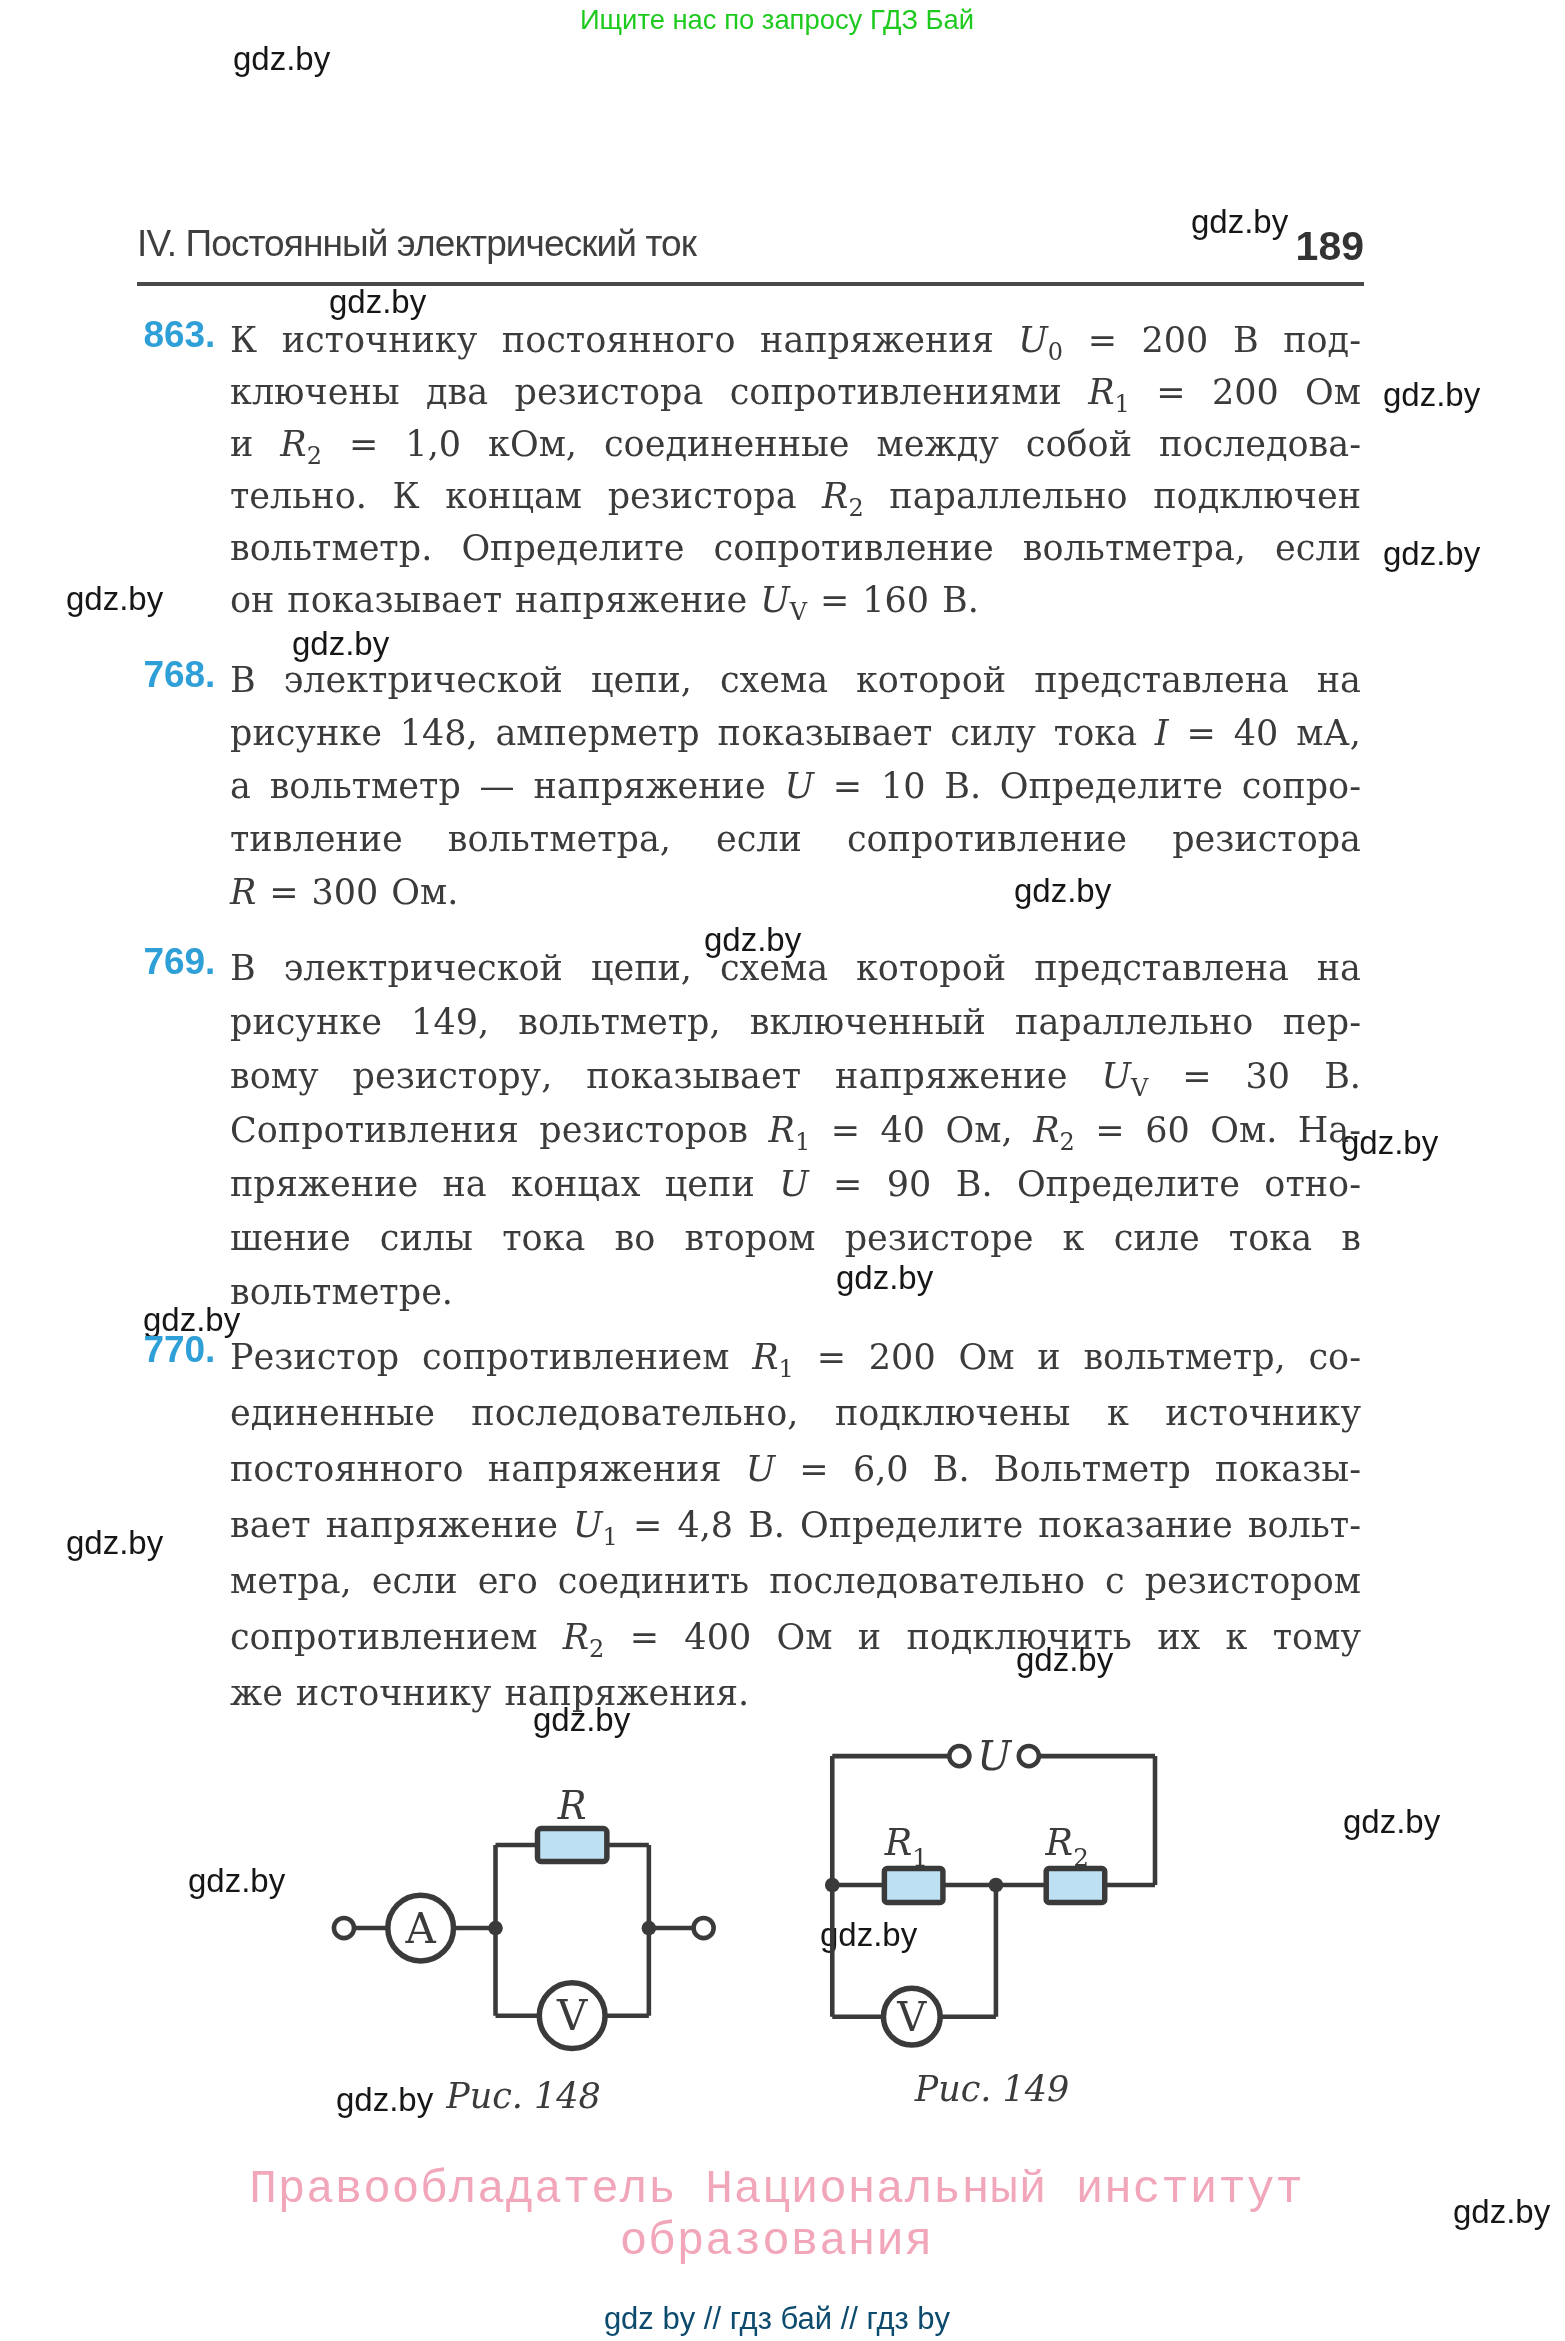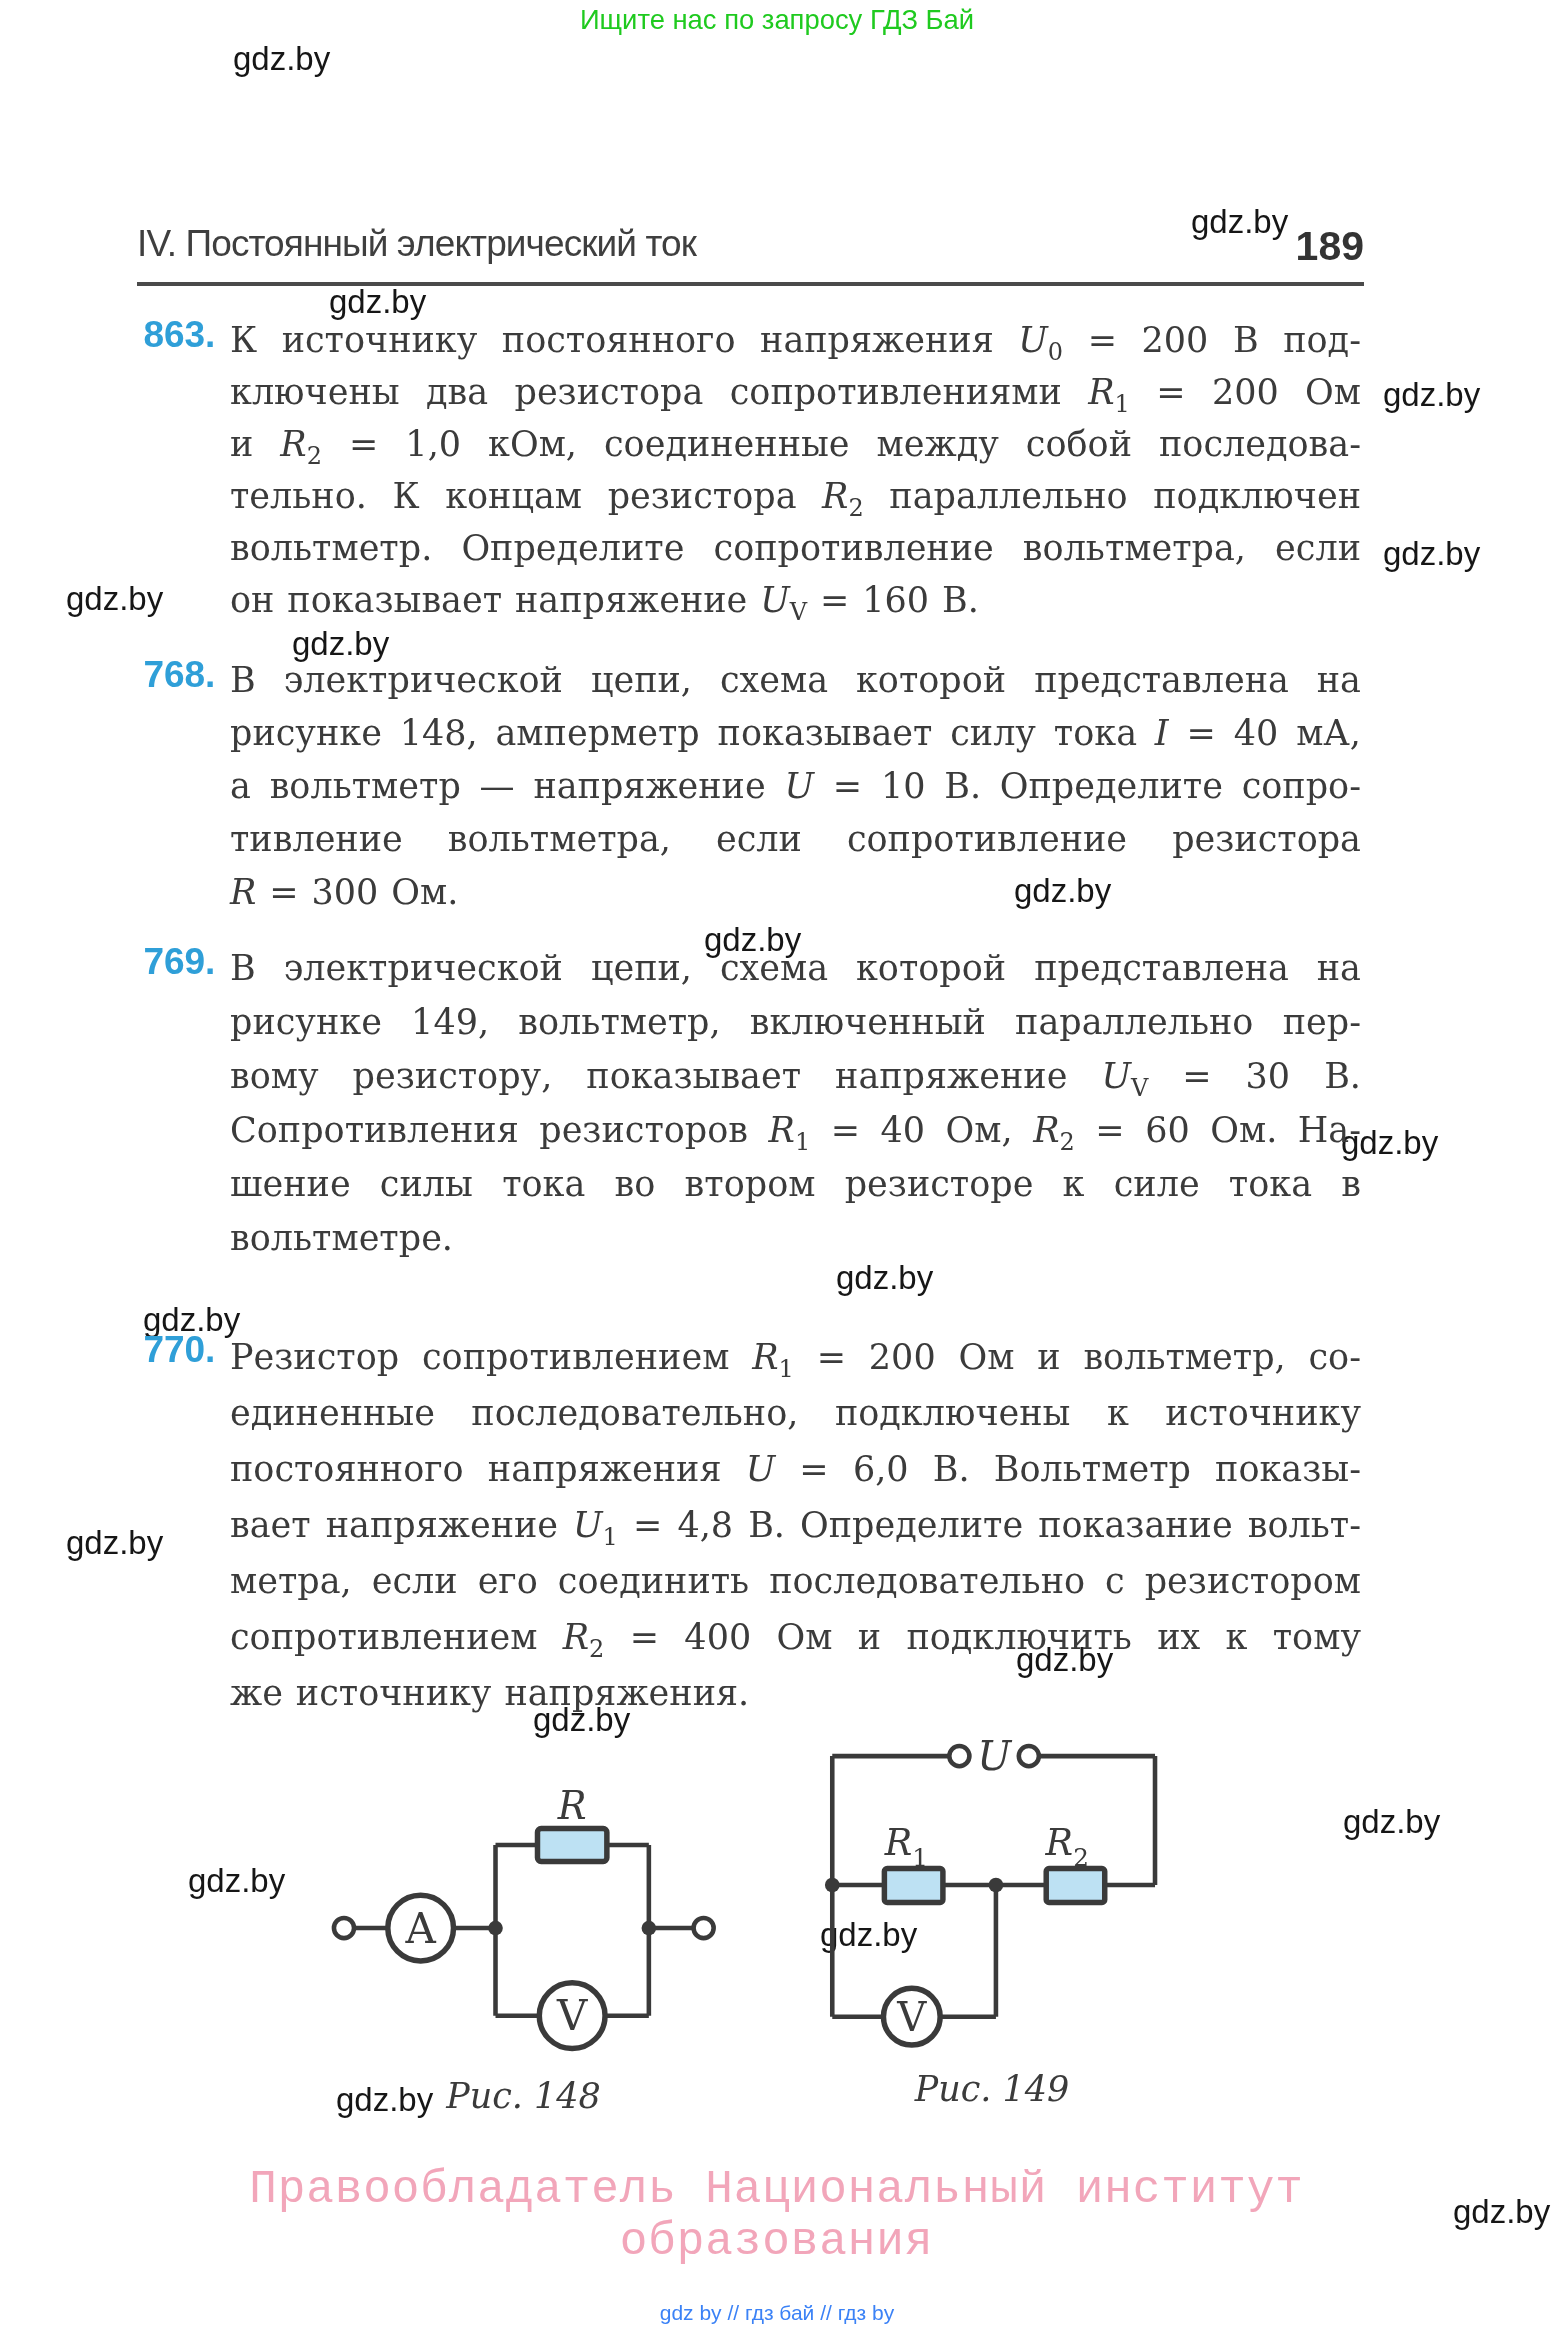--- a/index.html
+++ b/index.html
@@ -38,21 +38,21 @@
   .fig-148{left:302px;top:1782px;}
   .fig-149{left:813px;top:1736px;}
   .caption{position:absolute;font-style:italic;font-size:35px;color:#3b3b3b;text-align:center;}
   .cap-148{left:400px;top:2076px;width:247px;}
   .cap-149{left:864px;top:2069px;width:256px;}
 
   
   .copyright{position:absolute;left:137px;top:2164px;width:1279px;text-align:center;
              font-family:Liberation Mono, monospace;font-size:46px;letter-spacing:0.9px;color:#f2a6ba;}
   .links{position:absolute;left:0;top:2301px;width:100%;text-align:center;
-         font-family:"Liberation Sans", sans-serif;font-size:21px;color:#3b82f6;}
+         font-family:"Liberation Sans", sans-serif;font-size:31px;color:#0c4a6e;}
 </style>
 </head>
 <body>
 
 <div class="page">
 
   <div class="banner">Ищите нас по запросу ГДЗ Бай</div>
 
   <div id="wm-layer">
       <div class="wm" style="left: 233px; top: 40px;">gdz.by</div>
@@ -102,20 +102,21 @@
         <div class="line last"><i class="var">R</i> = 300 Ом.</div>
       </div>
   </div>
   <div class="problem p2">
     <span class="pnum">769.</span>
     <div class="plines">
         <div class="line">В электрической цепи, схема которой представлена на</div>
         <div class="line">рисунке 149, вольтметр, включенный параллельно пер-</div>
         <div class="line">вому резистору, показывает напряжение <i class="var">U</i><sub class="sb">V</sub> = 30 В.</div>
         <div class="line">Сопротивления резисторов <i class="var">R</i><sub class="sb">1</sub> = 40 Ом, <i class="var">R</i><sub class="sb">2</sub> = 60 Ом. На-</div>
+        <div class="line">пряжение на концах цепи <i class="var">U</i> = 90 В. Определите отно-</div>
         <div class="line">шение силы тока во втором резисторе к силе тока в</div>
         <div class="line last">вольтметре.</div>
       </div>
   </div>
   <div class="problem p3">
     <span class="pnum">770.</span>
     <div class="plines">
         <div class="line">Резистор сопротивлением <i class="var">R</i><sub class="sb">1</sub> = 200 Ом и вольтметр, со-</div>
         <div class="line">единенные последовательно, подключены к источнику</div>
         <div class="line">постоянного напряжения <i class="var">U</i> = 6,0 В. Вольтметр показы-</div>

